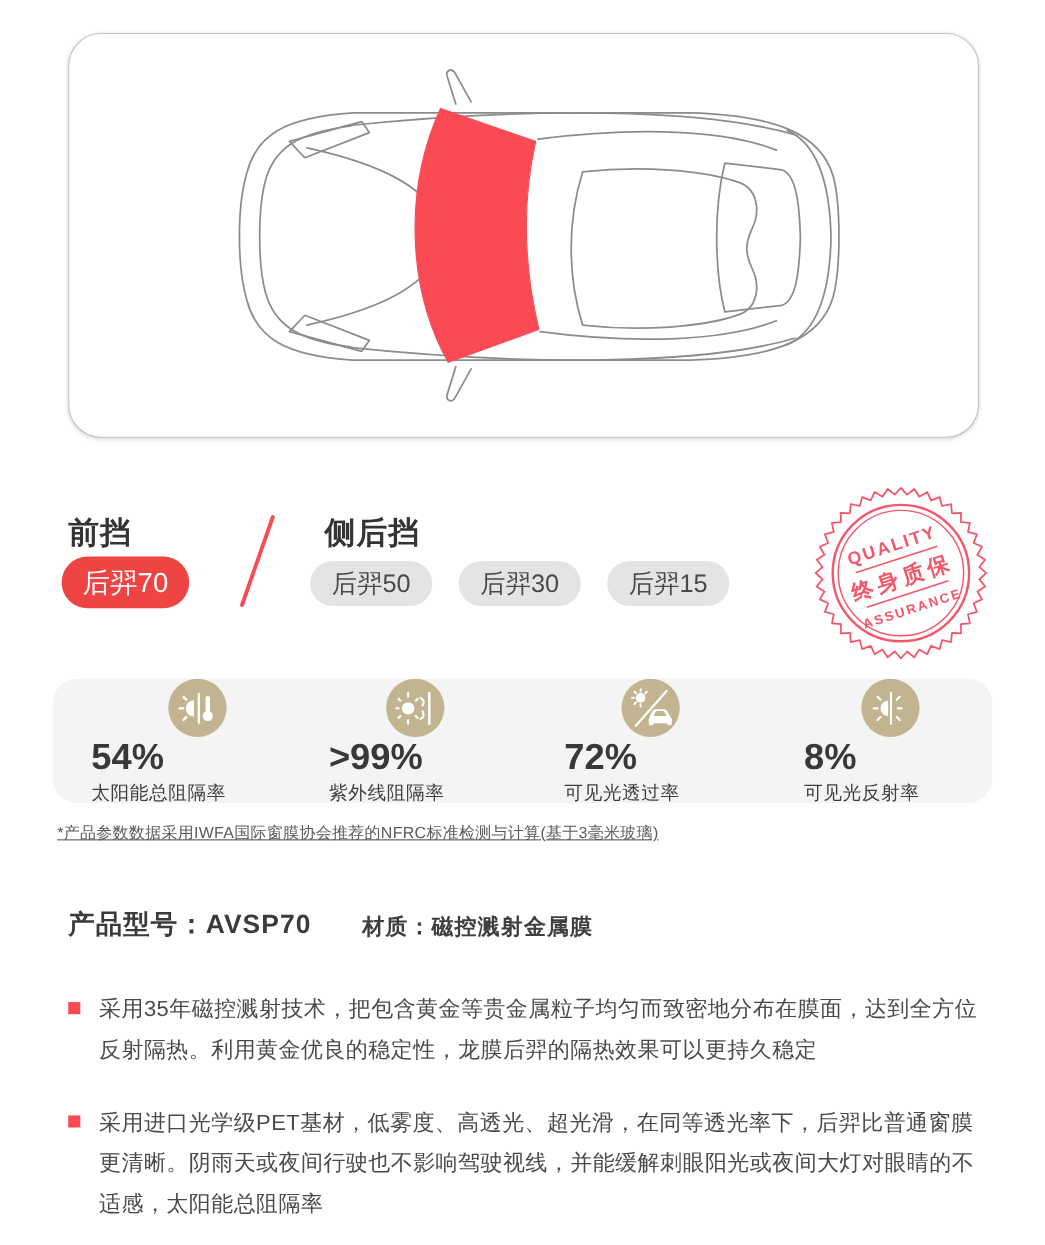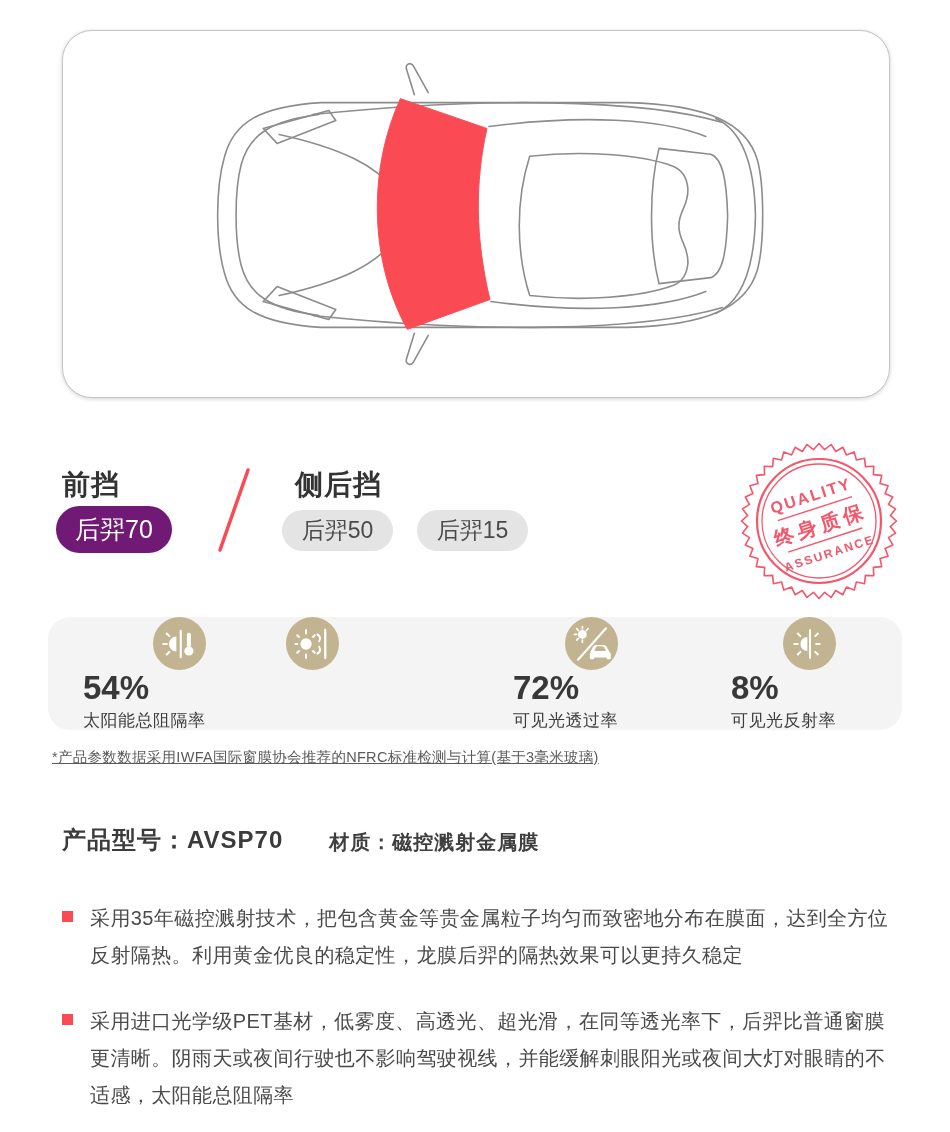--- a/index.html
+++ b/index.html
@@ -22,21 +22,21 @@
   .sec-label { position:absolute; font-size:28px; font-weight:bold; color:#333; letter-spacing:1px; }
   .front-label { left:62px; top:466px; }
   .side-label  { left:295px; top:466px; }
 
   .pill {
     display:flex; align-items:center; justify-content:center;
     border-radius:24px; cursor:pointer; white-space:nowrap;
   }
   .pill-active {
     position:absolute; left:56px; top:506px; width:116px; height:47px;
-    background:#701a75; color:#fff; font-size:25px;
+    background:#ef4444; color:#fff; font-size:25px;
   }
   .side-pills { position:absolute; left:282px; top:510px; display:flex; gap:24px; }
   .pill-gray { width:111px; height:41px; background:#E4E4E4; color:#4a4a4a; font-size:23px; border-radius:21px; }
 
   .slash { position:absolute; left:212px; top:466px; }
 
   
   .stamp { position:absolute; left:738px; top:440px; width:162px; height:162px; }
 
   
@@ -109,20 +109,21 @@
 <div class="sec-label front-label">前挡</div>
 <div class="pill pill-active">后羿70</div>
 
 <svg class="slash" width="42" height="88">
   <line x1="36" y1="4" x2="8" y2="84" stroke="#FA4B55" stroke-width="3.5" stroke-linecap="round"></line>
 </svg>
 
 <div class="sec-label side-label">侧后挡</div>
 <div class="side-pills">
   <div class="pill pill-gray">后羿50</div>
+  <div class="pill pill-gray">后羿30</div>
   <div class="pill pill-gray">后羿15</div>
 </div>
 
 <div class="stamp">
   <svg viewBox="0 0 162 162">
     <polygon points="158.5,81.0 152.3,86.6 157.5,93.1 150.5,97.7 154.7,104.9 147.1,108.4 150.1,116.2 142.0,118.4 143.7,126.6 135.4,127.4 135.8,135.8 127.4,135.4 126.6,143.7 118.4,142.0 116.2,150.1 108.4,147.1 104.9,154.7 97.7,150.5 93.1,157.5 86.6,152.3 81.0,158.5 75.4,152.3 68.9,157.5 64.3,150.5 57.1,154.7 53.6,147.1 45.8,150.1 43.6,142.0 35.4,143.7 34.6,135.4 26.2,135.8 26.6,127.4 18.3,126.6 20.0,118.4 11.9,116.2 14.9,108.4 7.3,104.9 11.5,97.7 4.5,93.1 9.7,86.6 3.5,81.0 9.7,75.4 4.5,68.9 11.5,64.3 7.3,57.1 14.9,53.6 11.9,45.8 20.0,43.6 18.3,35.4 26.6,34.6 26.2,26.2 34.6,26.6 35.4,18.3 43.6,20.0 45.8,11.9 53.6,14.9 57.1,7.3 64.3,11.5 68.9,4.5 75.4,9.7 81.0,3.5 86.6,9.7 93.1,4.5 97.7,11.5 104.9,7.3 108.4,14.9 116.2,11.9 118.4,20.0 126.6,18.3 127.4,26.6 135.8,26.2 135.4,34.6 143.7,35.4 142.0,43.6 150.1,45.8 147.1,53.6 154.7,57.1 150.5,64.3 157.5,68.9 152.3,75.4" fill="none" stroke="#F4566A" stroke-width="1.6" stroke-linejoin="round"></polygon>
     <circle cx="81" cy="81" r="62" fill="none" stroke="#F4566A" stroke-width="2.2"></circle>
     <circle cx="81" cy="81" r="57" fill="none" stroke="#F4566A" stroke-width="1.3"></circle>
     <g transform="rotate(-18 81 81)" fill="#F4566A" font-family="Liberation Sans, DejaVu Sans, sans-serif" text-anchor="middle">
       <text x="81" y="60" font-size="16" font-weight="bold" letter-spacing="2">QUALITY</text>
@@ -167,20 +168,24 @@
           <line x1="8" y1="16" x2="6" y2="14"></line>
           <line x1="8" y1="32" x2="6" y2="34"></line>
           <line x1="24" y1="16" x2="26" y2="14"></line>
           <line x1="24" y1="32" x2="26" y2="34"></line>
           <path fill="none" d="M29,13 q5,3 2,8"></path>
           <path fill="none" d="M29,35 q5,-3 2,-8"></path>
           <line x1="38" y1="8" x2="38" y2="40" stroke-width="2.6"></line>
         </g>
       </svg>
     </div>
+    <div class="stat-text">
+      <div class="stat-value">&gt;99%</div>
+      <div class="stat-label">紫外线阻隔率</div>
+    </div>
   </div>
 
   <div class="stat stat-2">
     <div class="stat-icon">
       <svg viewBox="0 0 48 48">
         <circle cx="13" cy="13" r="5" fill="#fff"></circle>
         <g stroke="#fff" stroke-width="2" stroke-linecap="round">
           <line x1="13" y1="4" x2="13" y2="6.5"></line>
           <line x1="13" y1="19.5" x2="13" y2="22"></line>
           <line x1="4" y1="13" x2="6.5" y2="13"></line>

